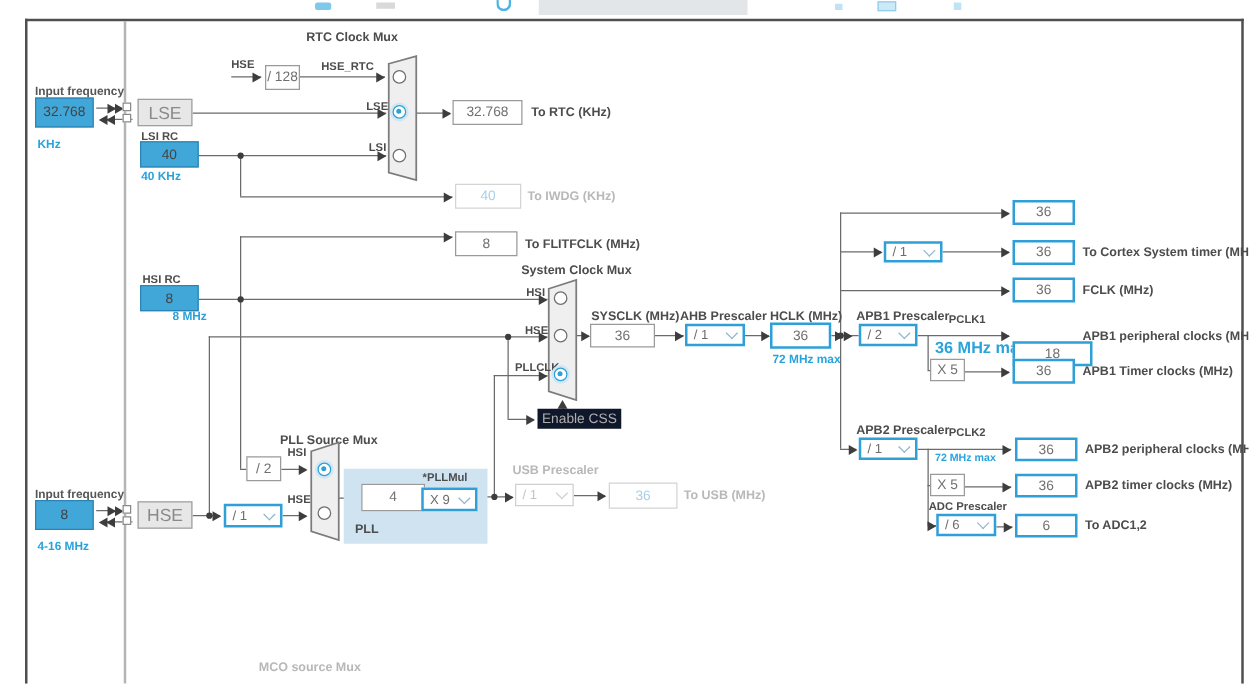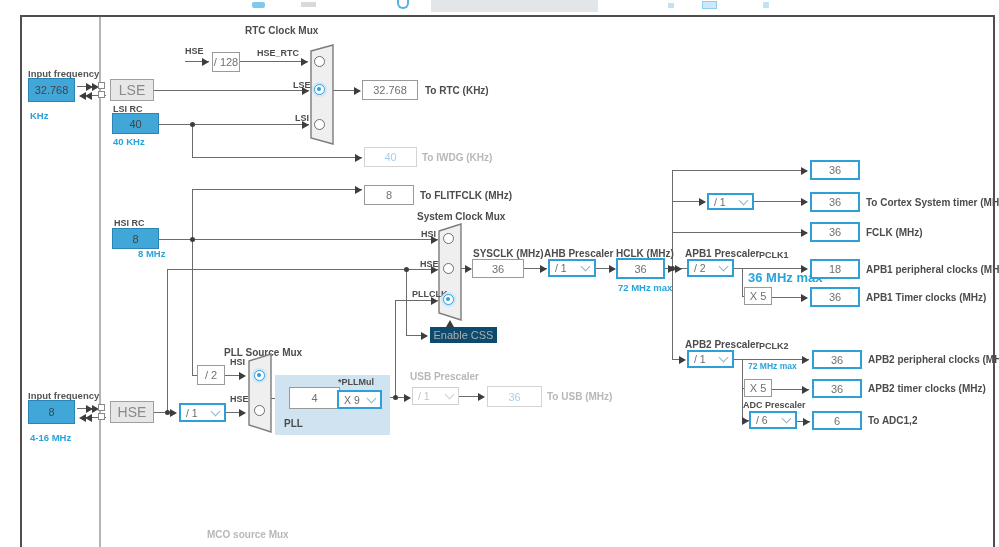--- a/index.html
+++ b/index.html
@@ -31,21 +31,21 @@
   .dd .chev{width:6px;height:6px;border-right:1.6px solid #8fb6cc;border-bottom:1.6px solid #8fb6cc;
       transform:rotate(45deg);margin-top:-3px;}
   .dd.dis{border:1px solid #d0d0d0;color:#c4c4c4;}
   .dd.dis .chev{border-color:#d0d0d0;}
   
   .radio{position:absolute;width:11px;height:11px;border:1.5px solid #6e6e6e;border-radius:50%;
       background:#fff;box-sizing:border-box;}
   .radio.sel{border-color:#2f9fd8;box-shadow:0 0 0 2px #cfe7f5;}
   .radio.sel .dot{position:absolute;left:2px;top:2px;width:4px;height:4px;border-radius:50%;background:#2f9fd8;}
   
-  .cssbtn{position:absolute;background:#0c4a6e;color:#aeaeae;font-size:11px;
+  .cssbtn{position:absolute;background:#0f172a;color:#aeaeae;font-size:11px;
       display:flex;align-items:center;justify-content:center;}
   .pllpanel{position:absolute;background:#cfe3f1;}
   .frag{position:absolute;}
   
   .wire{position:absolute;background:#6b6b6b;}
   .ah{position:absolute;width:0;height:0;}
   .jdot{position:absolute;width:5px;height:5px;border-radius:50%;background:#3d3d3d;}
   .sq{position:absolute;width:7px;height:7px;background:#fff;border:1px solid #8a8a8a;box-sizing:border-box;}
   svg.mux{position:absolute;overflow:visible;}
 </style>
@@ -276,21 +276,21 @@
     <div class="vbox blue" style="left:788px;top:205px;width:50px;height:20px;">36</div>
     <div class="lbl" style="left:844px;top:210px;">FCLK (MHz)</div>
 
     <div class="lbl" style="left:663px;top:231px;">APB1 Prescaler</div>
     <div class="dd" style="left:665px;top:242px;width:47px;height:18px;">
         <span>/ 2</span>
         <span class="chev"></span>
       </div>
     <div class="sig" style="left:737px;top:233px;">PCLK1</div>
     <div class="blue-lbl" style="left:726px;top:253px;font-size:13px;">36 MHz max</div>
-    <div class="vbox blue" style="left:788px;top:242px;width:50px;height:20px;text-align:center;">18</div>
+    <div class="vbox blue" style="left:788px;top:256px;width:64px;height:20px;text-align:center;">18</div>
     <div class="lbl" style="left:844px;top:247px;">APB1 peripheral clocks (MHz)</div>
     <div class="vbox" style="left:722px;top:270px;width:28px;height:18px;">X 5</div>
     <div class="vbox blue" style="left:788px;top:270px;width:50px;height:20px;">36</div>
     <div class="lbl" style="left:844px;top:275px;">APB1 Timer clocks (MHz)</div>
 
     <div class="lbl" style="left:663px;top:322px;">APB2 Prescaler</div>
     <div class="dd" style="left:665px;top:333px;width:47px;height:18px;">
         <span>/ 1</span>
         <span class="chev"></span>
       </div>

